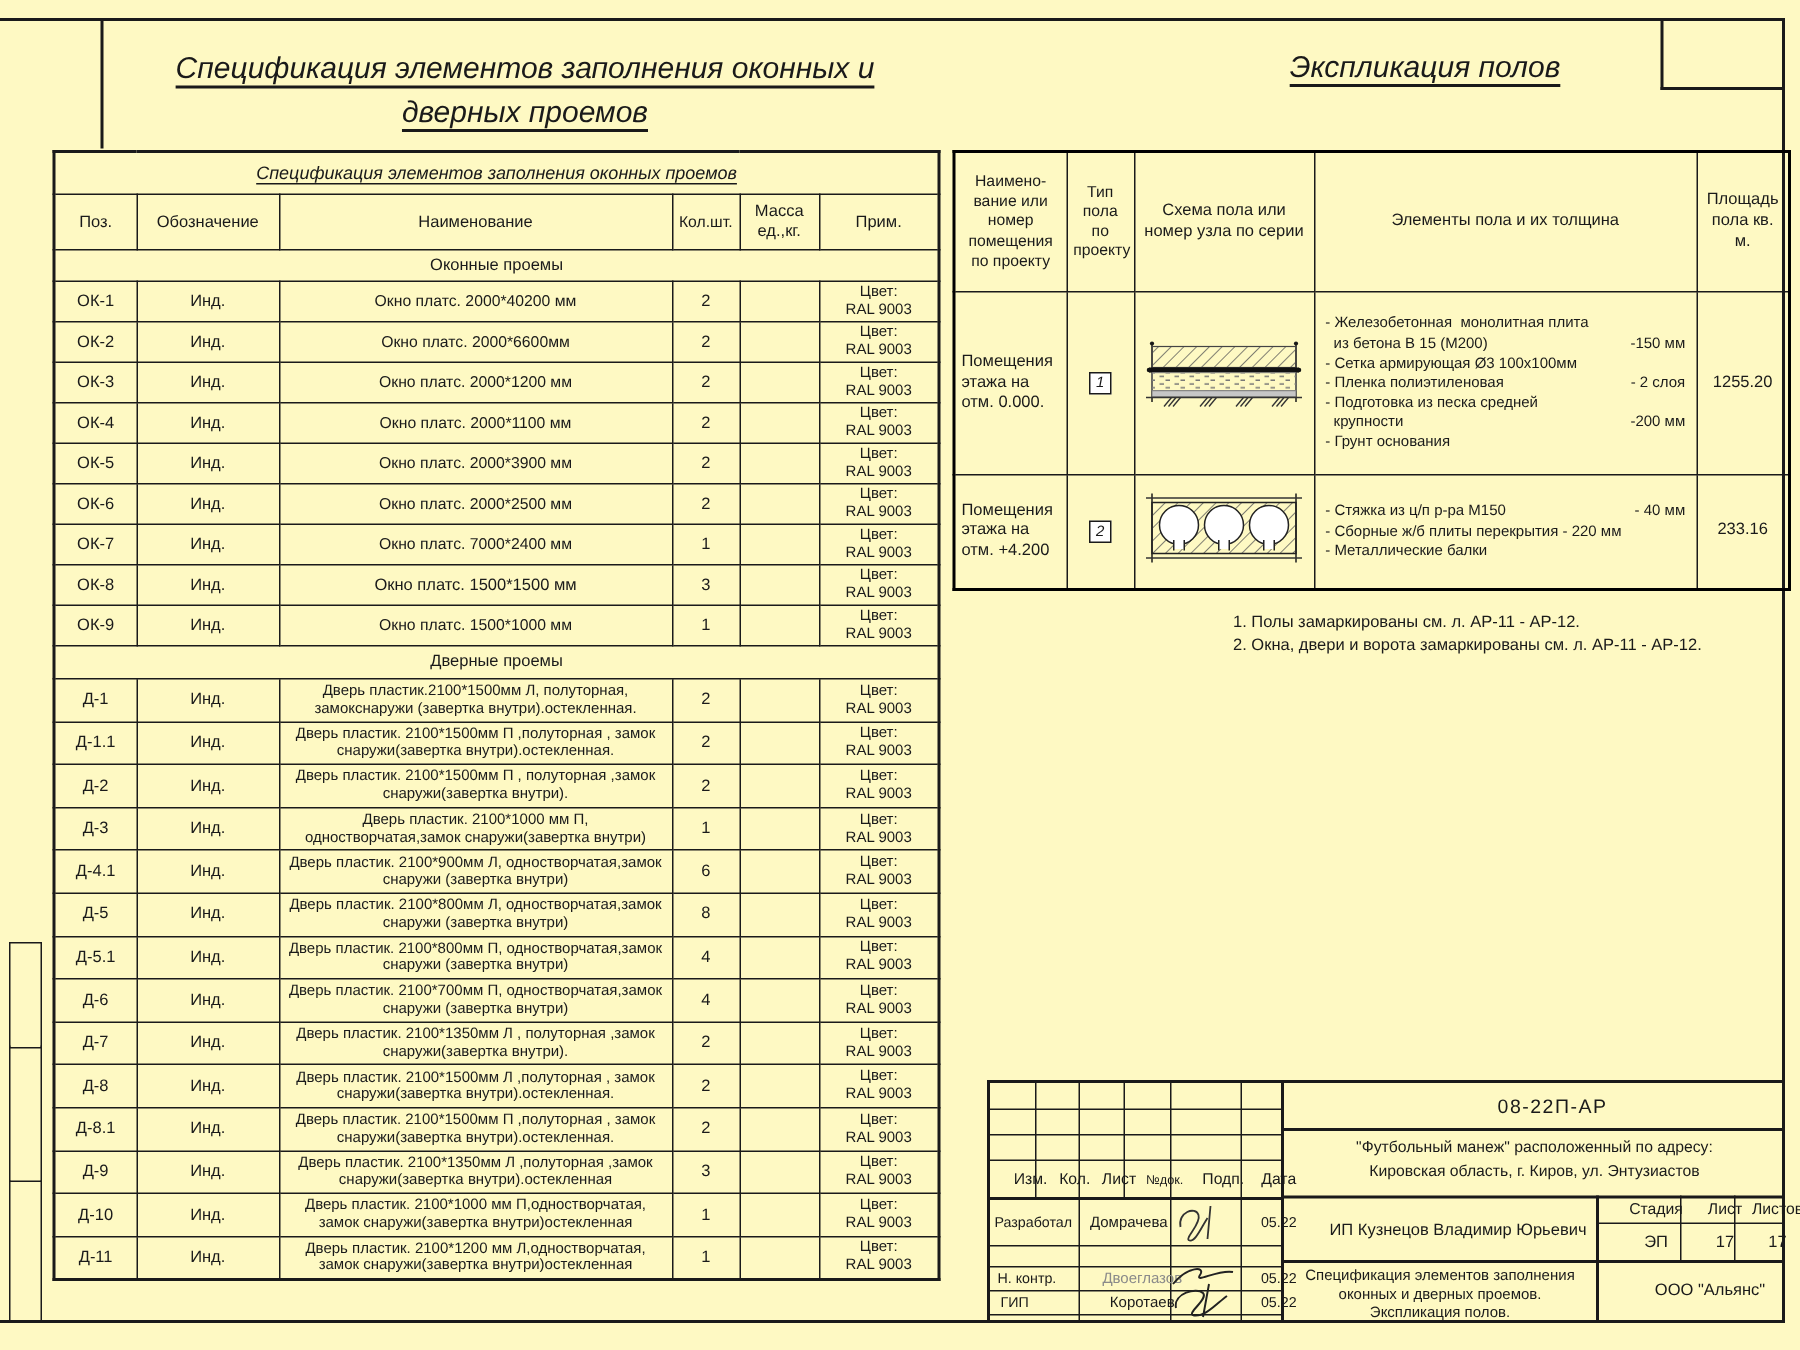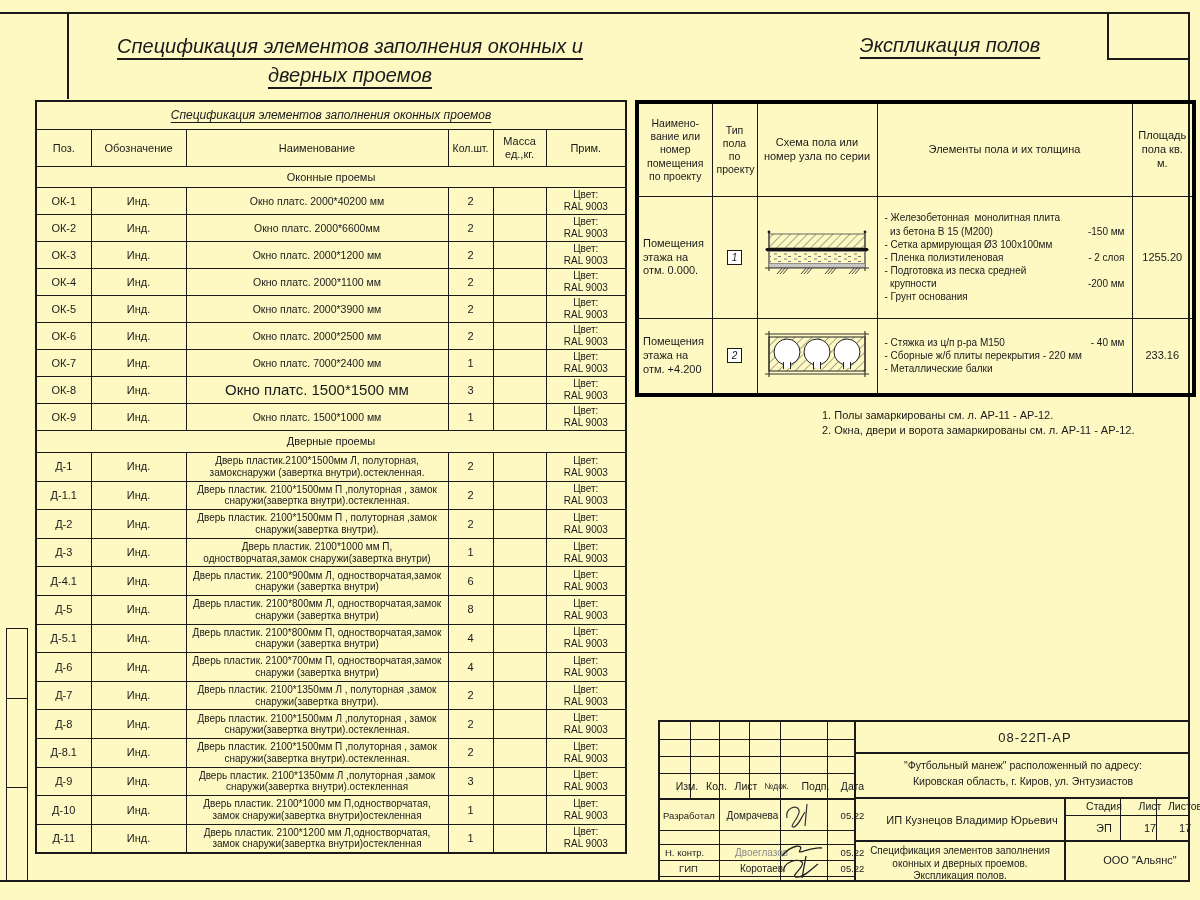--- a/index.html
+++ b/index.html
@@ -21,21 +21,21 @@
                 text-decoration:underline;text-underline-offset:3px;}
   table.spec tr.hdr td{height:36px;font-size:11px;}
   table.spec tr.sec td{height:20px;}
   table.spec tr.win{height:27px;}
   table.spec tr.door{height:28.6px;}
   table.spec td.c-name{font-size:10px;}
   table.spec td.c-prim{font-size:10px;line-height:1.2;}
   table.spec td.c-mass2{font-size:10.5px;}
 
   
-  table.floors{border-collapse:collapse;table-layout:fixed;width:557px;border:4px solid #000000;}
+  table.floors{border-collapse:collapse;table-layout:fixed;width:557px;border:2px solid #000000;}
   table.floors td{border:1px solid #1a1a1a;padding:2px 4px;vertical-align:middle;
                   font-size:11px;line-height:1.25;text-align:center;}
   table.floors tr.fhdr td{height:88px;}
   .room-cell{font-size:10px;text-align:left !important;line-height:1.35;}
   .type-box{display:inline-block;border:1px solid #1a1a1a;font-style:italic;font-size:10px;
             padding:0 4px;line-height:13px;background:#fff;}
   .el-cell{text-align:left !important;padding:4px 7px !important;}
   .el-line{display:flex;font-size:10px;line-height:1.32;}
   .el-line .t{white-space:pre;}
   .el-line .v{margin-left:auto;white-space:pre;padding-left:6px;}
@@ -181,21 +181,21 @@
           <td>1</td>
           <td></td>
           <td class="c-prim">
             <div>Цвет:</div>
             <div>RAL 9003</div>
           </td>
         </tr>
         <tr class="win">
           <td>ОК-8</td>
           <td>Инд.</td>
-          <td class="c-name" style="font-size:15px">Окно платс. 1500*1500 мм</td>
+          <td class="c-name" style="font-size:11px">Окно платс. 1500*1500 мм</td>
           <td>3</td>
           <td></td>
           <td class="c-prim">
             <div>Цвет:</div>
             <div>RAL 9003</div>
           </td>
         </tr>
         <tr class="win">
           <td>ОК-9</td>
           <td>Инд.</td>
@@ -534,21 +534,21 @@
     <div class="tb-label" style="left:167px;top:51px;width:27px;height:25px;">Дата</div>
 
     <div class="tb-label" style="left:1px;top:78px;width:58px;height:30px;font-size:9.5px;justify-content:flex-start;padding-left:2px;">Разработал</div>
     <div class="tb-label" style="left:50px;top:78px;width:61px;height:30px;font-size:10px;">Домрачева</div>
     <div class="tb-label" style="left:167px;top:78px;width:27px;height:30px;font-size:9.5px;">05.22</div>
 
     <div class="tb-label" style="left:1px;top:122px;width:58px;height:16px;font-size:9.5px;justify-content:flex-start;padding-left:4px;">Н. контр.</div>
     <div class="tb-label gray" style="left:59px;top:122px;width:61px;height:16px;font-size:10px;">Двоеглазов</div>
     <div class="tb-label" style="left:167px;top:122px;width:27px;height:16px;font-size:9.5px;">05.22</div>
 
-    <div class="tb-label" style="left:1px;top:138px;width:58px;height:16px;font-size:9.5px;justify-content:flex-start;padding-left:18px;">ГИП</div>
+    <div class="tb-label" style="left:1px;top:138px;width:58px;height:16px;font-size:9.5px;justify-content:flex-start;padding-left:6px;">ГИП</div>
     <div class="tb-label" style="left:59px;top:138px;width:61px;height:16px;font-size:10px;">Коротаев</div>
     <div class="tb-label" style="left:167px;top:138px;width:27px;height:16px;font-size:9.5px;">05.22</div>
 
     <svg class="abs" style="left:121px;top:78px;" width="46" height="30" viewBox="0 0 46 30">
       <path d="M6 18 C4 8 16 4 18 10 C20 16 8 26 12 27 C16 28 20 18 24 12 M26 4 L24 26" fill="none" stroke="#333" stroke-width="1.2"></path>
     </svg>
     <svg class="abs" style="left:118px;top:120px;" width="52" height="38" viewBox="0 0 52 38">
       <path d="M4 14 C14 2 26 2 22 8 C18 14 34 4 44 6 M6 30 C4 20 20 16 24 20 C28 24 12 34 18 35 C26 36 34 26 40 22 M28 14 L24 36" fill="none" stroke="#222" stroke-width="1.3"></path>
     </svg>
 

